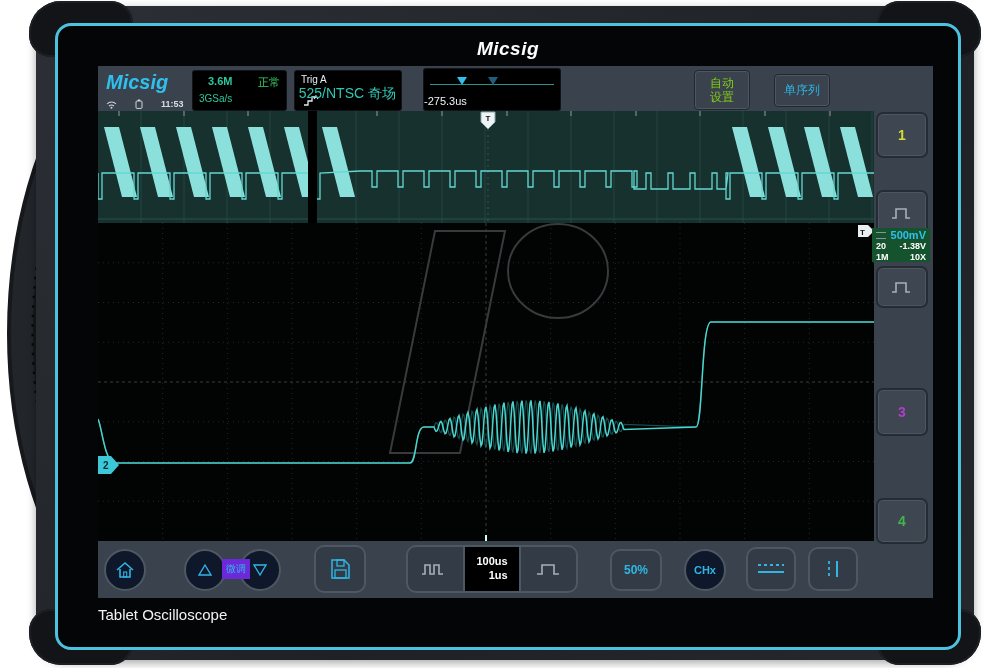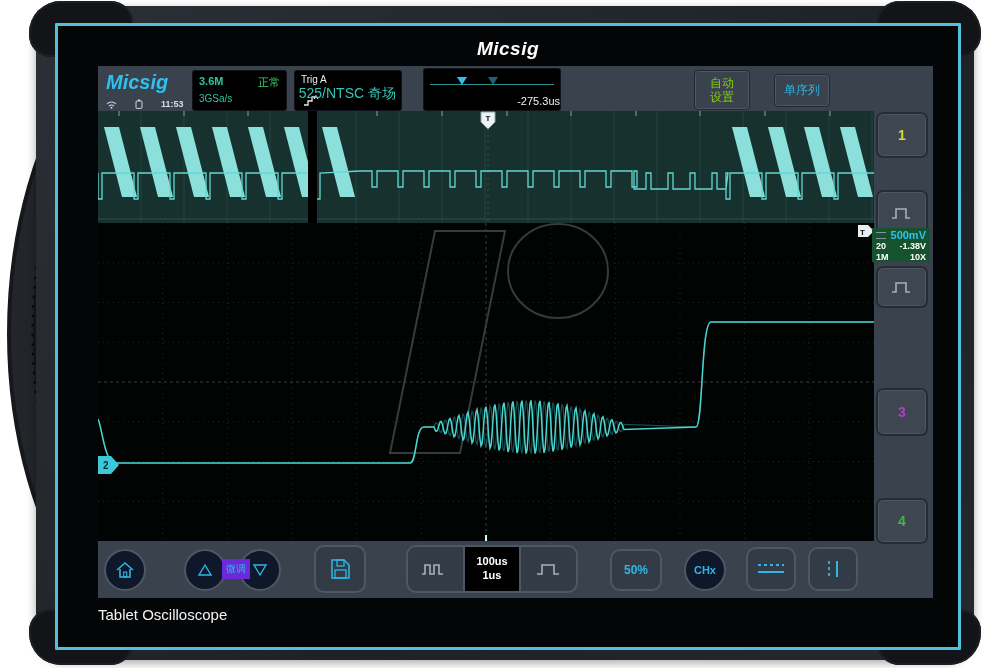--- a/index.html
+++ b/index.html
@@ -11,47 +11,47 @@
   .handle-svg{position:absolute;left:0;top:38px;width:120px;height:590px;z-index:0;}
   .device{position:absolute;left:36px;top:6px;width:938px;height:654px;
           background:linear-gradient(135deg,#2c3036,#1e2125 60%,#25282d);
           border-radius:30px;z-index:1;box-shadow:0 3px 10px rgba(0,0,0,.35);}
   .bumper{position:absolute;background:#121417;border-radius:22px;box-shadow:inset 0 0 0 2px #1c1f23;}
   .b-tl{left:-7px;top:-5px;width:104px;height:56px;border-top-left-radius:32px;}
   .b-tr{right:-7px;top:-5px;width:104px;height:56px;border-top-right-radius:32px;}
   .b-bl{left:-7px;bottom:-5px;width:104px;height:56px;border-bottom-left-radius:32px;}
   .b-br{right:-7px;bottom:-5px;width:104px;height:56px;border-bottom-right-radius:32px;}
   .screen{position:absolute;left:19px;top:17px;width:900px;height:621px;
-          background:#040507;border:3px solid #4cc2de;border-radius:1px;}
+          background:#040507;border:3px solid #4cc2de;border-radius:16px;}
   .brand-top{position:absolute;top:12px;left:0;right:0;text-align:center;color:#ffffff;
              font-size:19px;font-weight:bold;font-style:italic;letter-spacing:.5px;}
   .caption{position:absolute;left:40px;top:580px;color:#f2f2f2;font-size:15px;}
 
   
   .ui{position:absolute;left:40px;top:40px;width:835px;height:532px;background:#39424d;overflow:hidden;}
 
   
   .logo{left:8px;top:5px;color:#2fc0ee;font-size:20px;font-weight:bold;font-style:italic;}
   .status{left:8px;top:33px;display:flex;gap:18px;align-items:center;color:#d7dde2;font-size:9px;font-weight:bold;}
   .blackbox{background:#000;border-radius:2px;box-shadow:0 0 0 1px #11151a;}
   .boxA{left:95px;top:5px;width:93px;height:39px;padding:4px 6px;box-sizing:border-box;}
-  .boxA .r1{display:flex;justify-content:space-between;font-size:11px;font-weight:bold;}
+  .boxA .r1{display:flex;justify-content:space-between;font-size:11px;font-weight:bold;margin-left:9px;}
   .boxA .mem{color:#2cc79e;}  .boxA .ok{color:#35d065;font-weight:normal;}
   .boxA .rate{color:#2cc79e;font-size:10px;margin-top:3px;}
   .boxB{left:197px;top:5px;width:106px;height:39px;}
   .boxB .tl{position:absolute;left:6px;top:3px;color:#e8edf2;font-size:10px;}
   .boxB .mode{position:absolute;right:5px;top:14px;color:#2fc7b4;font-size:14px;}
   .boxB svg{position:absolute;left:7px;bottom:3px;}
   .boxC{left:326px;top:3px;width:136px;height:41px;}
   .boxC .hline{position:absolute;left:6px;right:6px;top:15px;height:1px;background:#2c8f8f;}
   .tri-f{position:absolute;top:8px;left:33px;width:0;height:0;border-left:5px solid transparent;
          border-right:5px solid transparent;border-top:8px solid #2fc0ee;}
   .tri-o{position:absolute;top:8px;left:64px;width:0;height:0;border-left:5px solid transparent;
          border-right:5px solid transparent;border-top:8px solid #1f5f7d;}
-  .boxC .val{position:absolute;left:0;right:0;bottom:3px;text-align:right;color:#eef2f5;font-size:11px;padding-left:7px;}
+  .boxC .val{position:absolute;left:0;right:0;bottom:3px;text-align:left;color:#eef2f5;font-size:11px;}
   .tbtn{position:absolute;border:1px solid #222830;box-shadow:inset 0 0 0 1px #4d5762;background:#39424d;
         border-radius:4px;display:flex;align-items:center;justify-content:center;text-align:center;
         font-size:12px;cursor:default;}
   .btn-run{left:520px;top:8px;width:48px;height:31px;color:#3bd35f;margin-top:43px;}
   .btn-auto{left:596px;top:4px;width:54px;height:38px;color:#84cc16;line-height:1.2;}
   .btn-single{left:676px;top:8px;width:54px;height:31px;color:#2fb6e6;}
 
   
   .overview{left:0;top:45px;width:776px;height:112px;background:#16312e;}
   .maingrid{left:0;top:157px;width:776px;height:318px;background:#020303;}
@@ -62,21 +62,21 @@
           border:2px solid #4e5862;background:#0f172a;box-sizing:border-box;
           display:flex;align-items:center;justify-content:center;color:#2fb6e6;font-size:11px;font-weight:bold;text-align:center;}
   .sq{position:absolute;border-radius:10px;border:2px solid #4e5862;background:#333c46;box-sizing:border-box;
       display:flex;align-items:center;justify-content:center;}
   .fine{position:absolute;left:124px;top:16px;width:28px;height:20px;background:#6d28d9;color:#2fb6e6;
         font-size:10px;display:flex;align-items:center;justify-content:center;z-index:2;}
   .tb-group{position:absolute;left:308px;top:2px;width:172px;height:48px;border:2px solid #4e5862;
             border-radius:10px;background:#333c46;display:flex;box-sizing:border-box;}
   .tb-cell{flex:1;display:flex;align-items:center;justify-content:center;border-right:2px solid #4e5862;}
   .tb-cell:last-child{border-right:none;}
-  .tb-time{background:#000;color:#fff;font-size:11px;font-weight:bold;text-align:center;line-height:1.25;flex:0 0 54px;}
+  .tb-time{background:#000;color:#fff;font-size:11px;font-weight:bold;text-align:right;line-height:1.25;flex:0 0 54px;}
   .btn-50{left:512px;top:6px;width:52px;height:42px;color:#2fb6e6;font-size:12px;font-weight:bold;}
   .chx{left:586px;top:6px;}
   .cur-h{left:648px;top:4px;width:50px;height:44px;}
   .cur-v{left:710px;top:4px;width:50px;height:44px;}
 
   
   .sbtn{position:absolute;left:778px;width:52px;border-radius:7px;border:2px solid #262c33;
         box-shadow:inset 0 0 0 1px #4c5660;background:#3d4651;box-sizing:border-box;
         display:flex;align-items:center;justify-content:center;font-weight:bold;font-size:14px;}
   .s1{top:46px;height:46px;color:#d6da35;}

